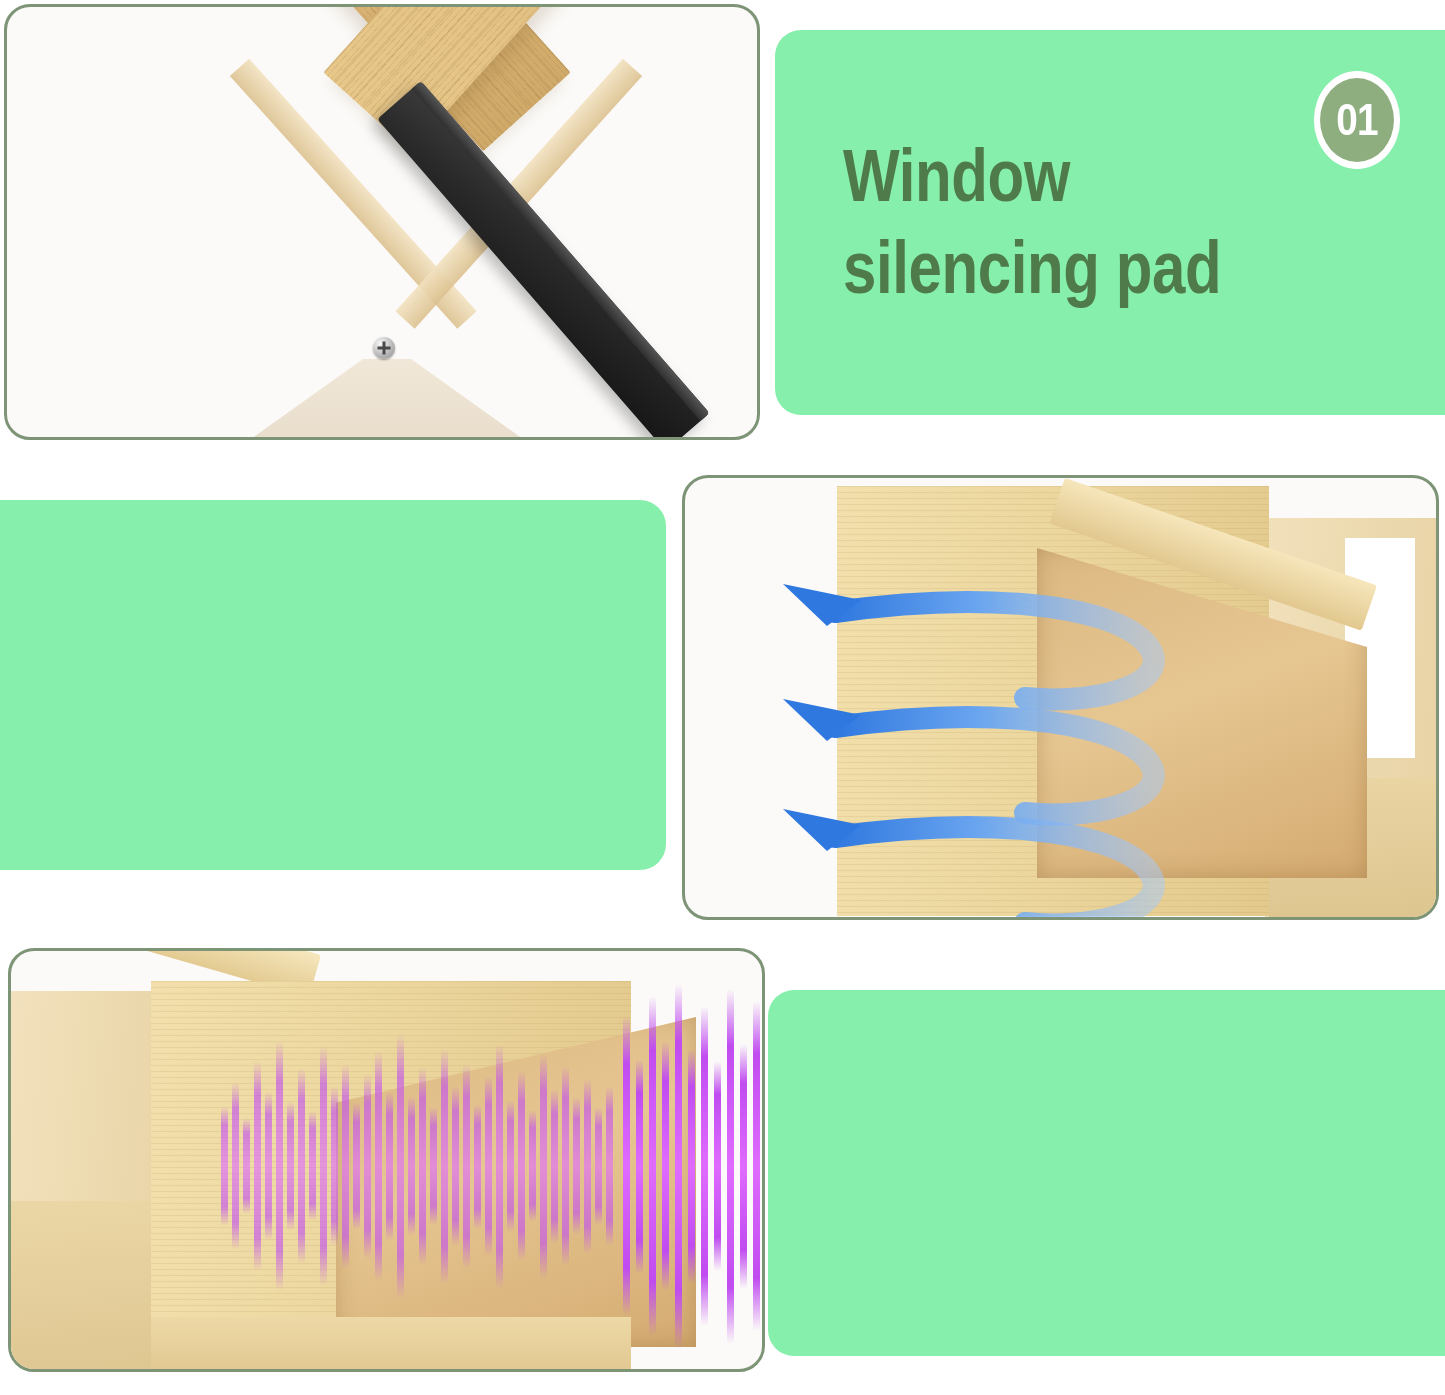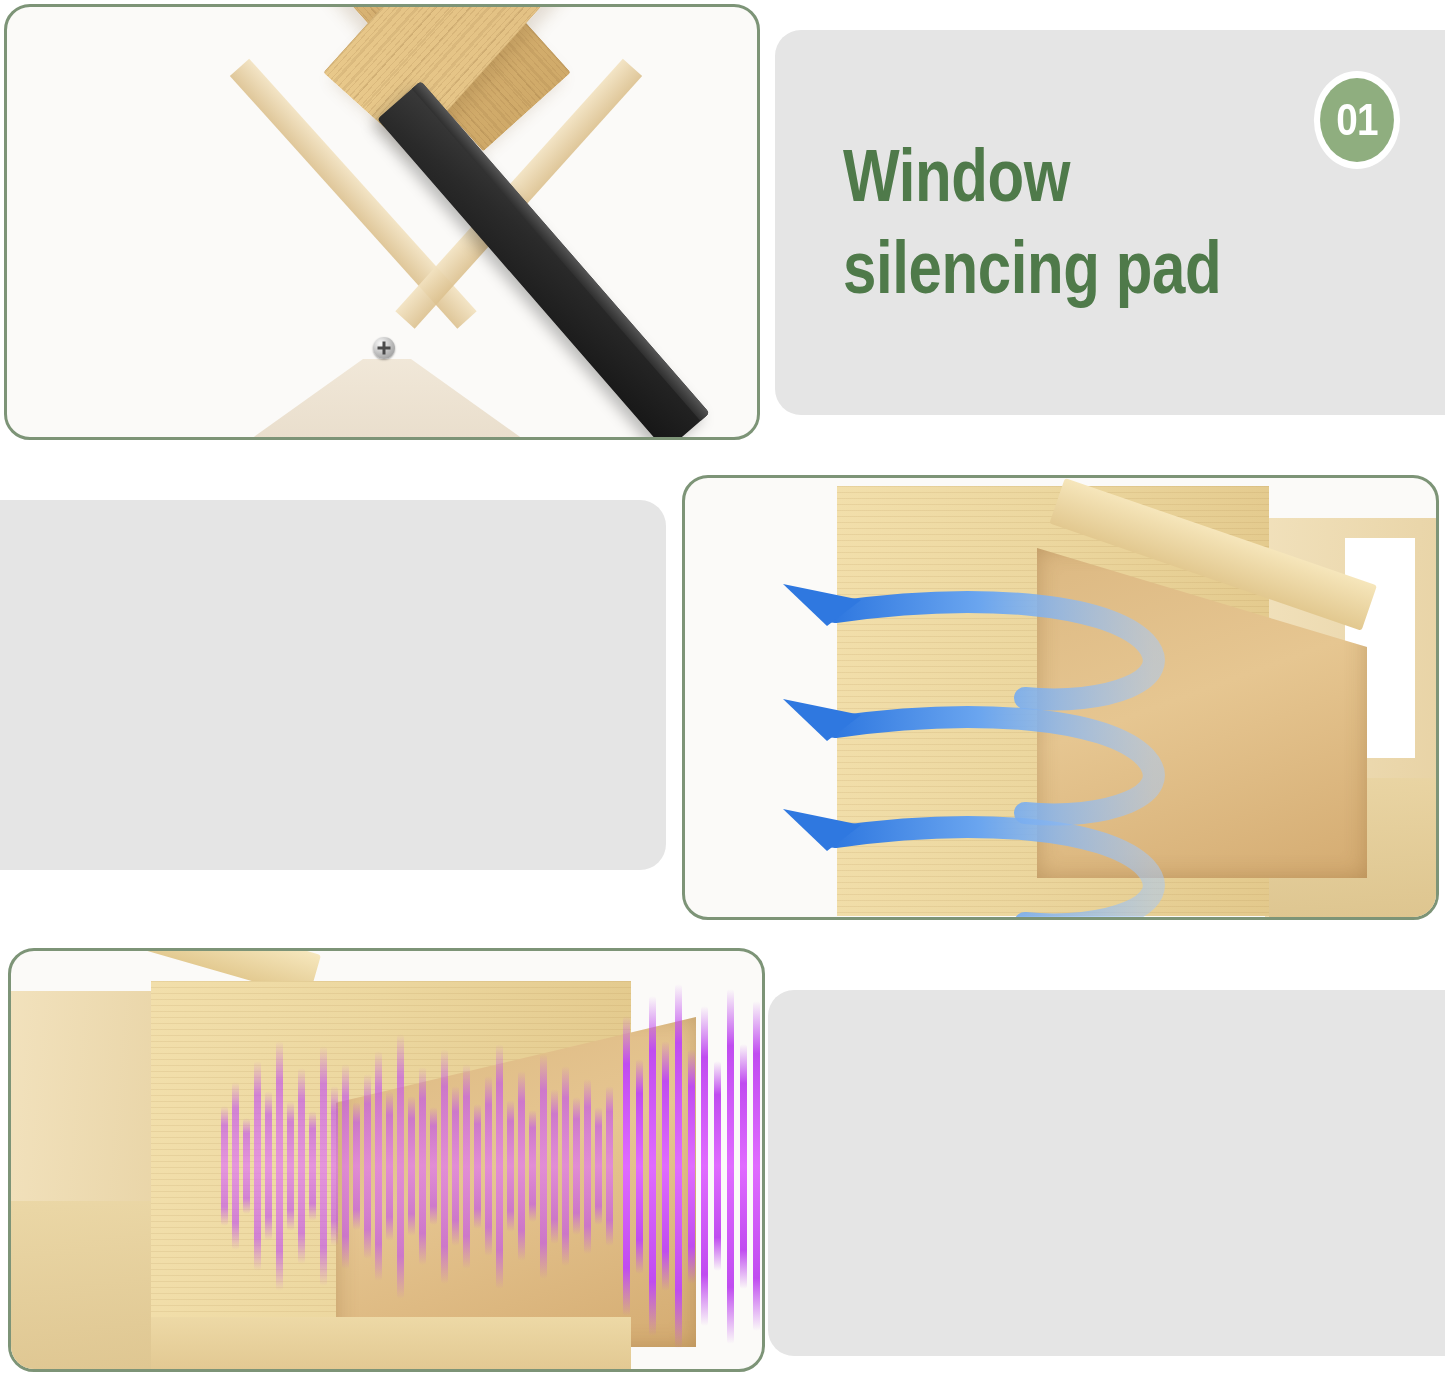--- a/index.html
+++ b/index.html
@@ -20,21 +20,21 @@
     position: absolute;
     box-sizing: border-box;
     border: 3px solid #7d9477;
     border-radius: 26px;
     background: #fbfaf8;
     overflow: hidden;
   }
   .text-card {
     position: absolute;
     box-sizing: border-box;
-    background: #e5e5e5;
+    background: #86efac;
     overflow: hidden;
   }
 
   
   .headline {
     position: absolute;
     color: #4f7a4a;
     font-weight: bold;
     font-size: 75px;
     line-height: 1.22;

